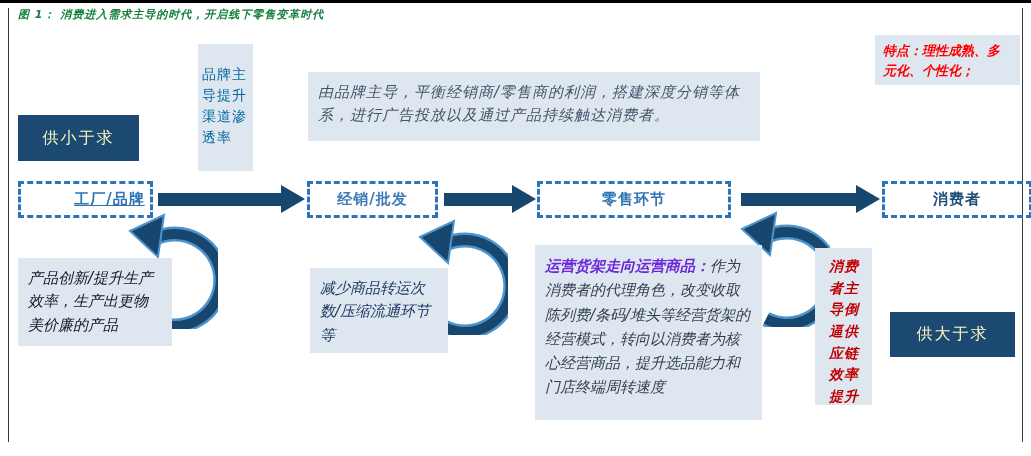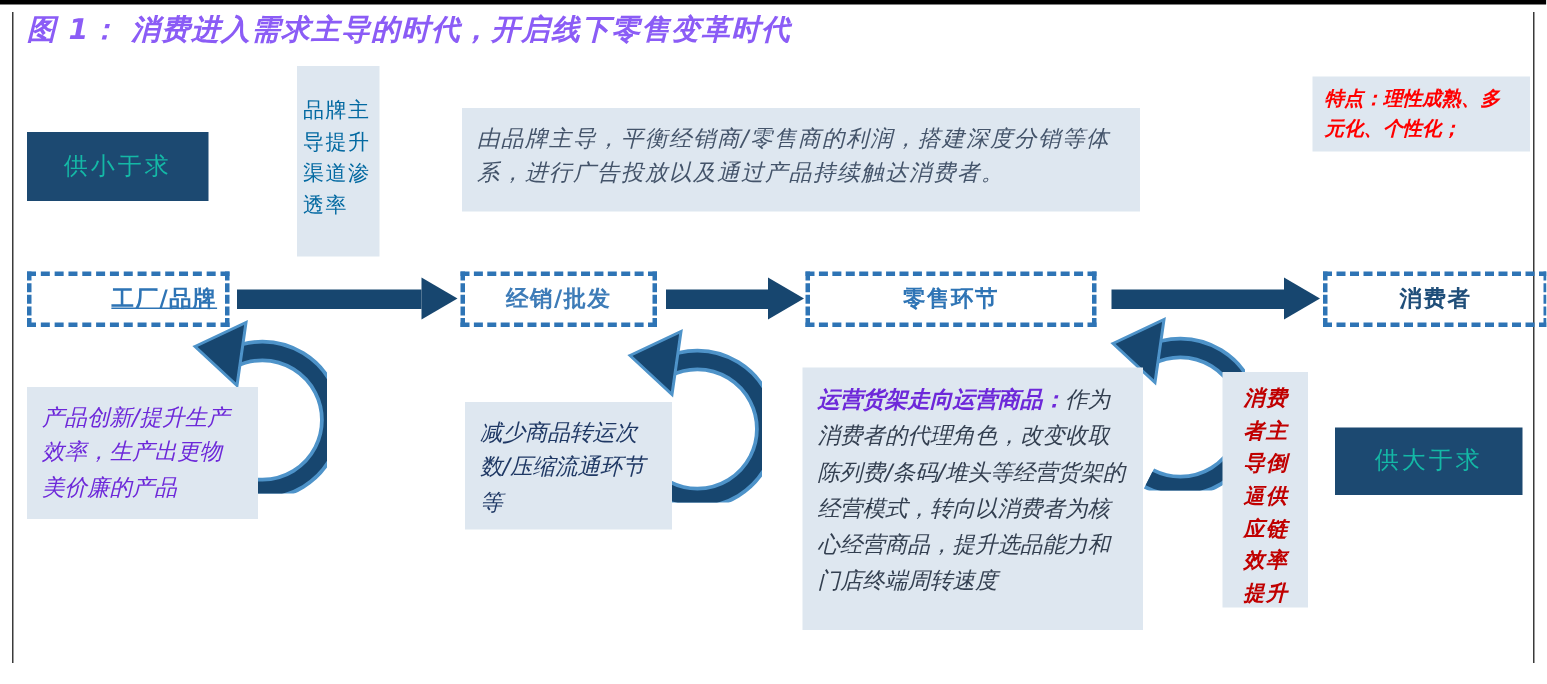--- a/index.html
+++ b/index.html
@@ -7,41 +7,41 @@
     position:relative;width:1031px;height:456px;background:#ffffff;overflow:hidden;
     font-family:"DejaVu Sans","Liberation Sans",sans-serif;
   }
   
   .top-border{position:absolute;left:0;top:0;width:1031px;height:3px;background:#000;}
   .side-line{position:absolute;top:8px;width:1px;height:434px;background:#3a3a3a;}
   .side-line.left{left:8px;}
   .side-line.right{left:1022px;}
   .title{
     position:absolute;left:18px;top:7px;width:860px;
-    color:#8b5cf6;font-size:19px;font-weight:bold;font-style:italic;letter-spacing:1px;
+    color:#15803d;font-size:11px;font-weight:bold;font-style:italic;letter-spacing:1px;
   }
   
   .navy-box{
-    position:absolute;background:#1C4971;color:#14b8a6;display:flex;align-items:center;justify-content:center;
-    font-size:16px;letter-spacing:2px;
+    position:absolute;background:#1C4971;color:#fef9c3;display:flex;align-items:center;justify-content:center;
+    font-size:16px;letter-spacing:2px;margin-top:27px;
   }
   .navy-box.supply-less{left:18px;top:88px;width:121px;height:46px;}
   .navy-box.supply-more{left:890px;top:285px;width:125px;height:45px;}
   
   .note{
     position:absolute;background:#DEE7F0;color:#44546A;font-style:italic;
     font-size:15px;line-height:1.55;padding:9px 10px;box-sizing:border-box;
   }
   .note.brand-channel{
     left:198px;top:44px;width:55px;height:127px;font-style:normal;color:#0369a1;
     font-size:14px;line-height:1.5;padding:20px 4px;letter-spacing:1px;
   }
   .note.brand-led{left:308px;top:72px;width:452px;height:69px;letter-spacing:1px;}
-  .note.traits{left:875px;top:35px;width:145px;height:50px;color:#FF0000;font-weight:bold;font-size:13px;line-height:1.5;padding:6px 8px;margin-top:16px;}
-  .note.factory{left:18px;top:258px;width:154px;height:88px;color:#6d28d9;}
+  .note.traits{left:875px;top:35px;width:145px;height:50px;color:#FF0000;font-weight:bold;font-size:13px;line-height:1.5;padding:6px 8px;}
+  .note.factory{left:18px;top:258px;width:154px;height:88px;color:#0f172a;}
   .note.distribution{left:310px;top:268px;width:138px;height:85px;color:#1F3864;}
   .note.retail{left:535px;top:245px;width:227px;height:175px;color:#333F50;line-height:1.62;}
   .note.retail b{color:#6d28d9;}
   .note.consumer-driven{
     left:815px;top:248px;width:57px;height:157px;color:#C00000;font-weight:bold;
     font-size:14px;line-height:1.55;padding:8px 0 8px 14px;letter-spacing:1px;word-break:break-all;
   }
   
   .flow-node{
     position:absolute;top:181px;height:37px;border:3px dashed #2E74B5;box-sizing:border-box;

